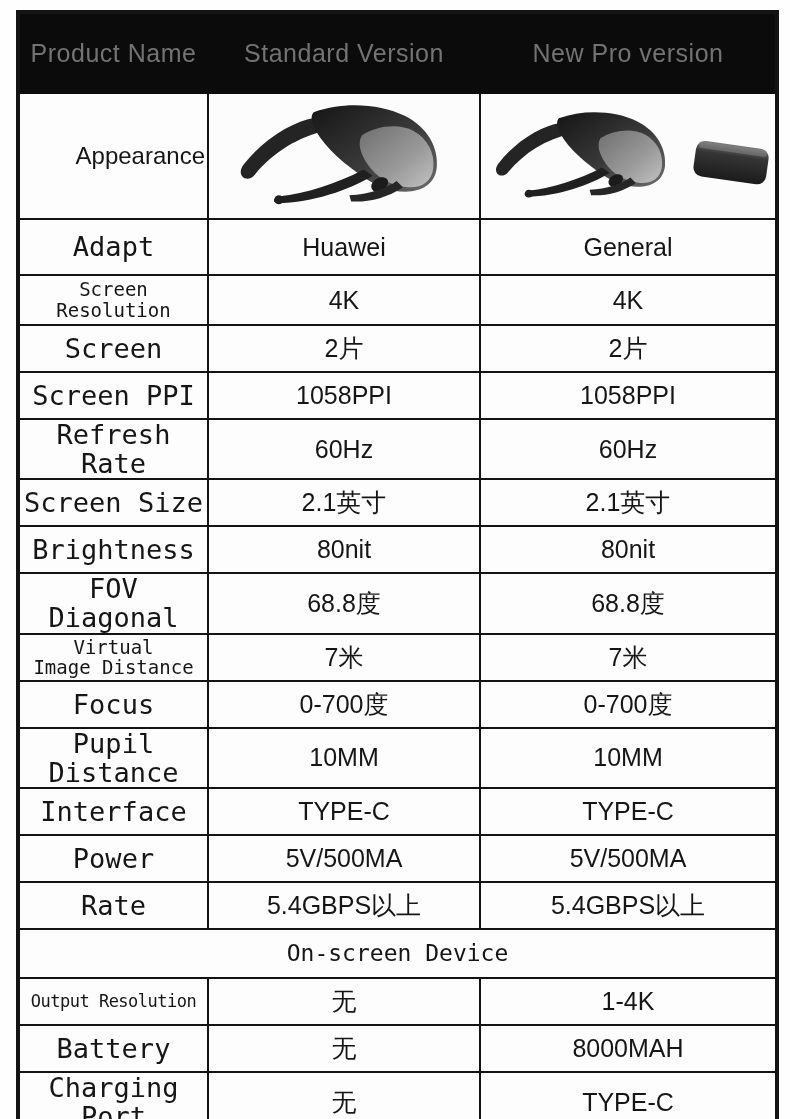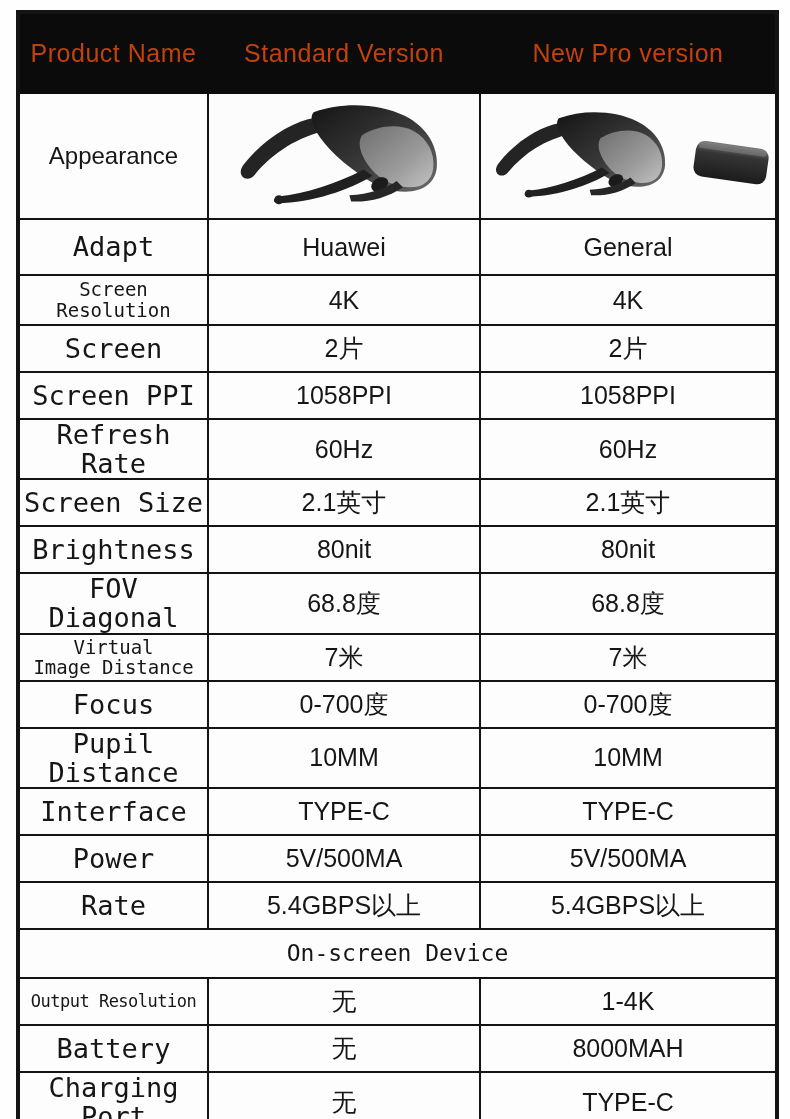--- a/index.html
+++ b/index.html
@@ -22,29 +22,29 @@
     border:2.5px solid #141414;
     text-align:center;
     vertical-align:middle;
     color:#161616;
     padding:0 2px;
     overflow:hidden;
   }
   
   tr.header-row th {
     background:#0b0b0b;
-    color:#c2410c;
+    color:#737373;
     font-size:25px;
     font-weight:400;
     height:78px;
     border-color:#0b0b0b;
     letter-spacing:0.5px;
   }
   
-  tr.appearance-row td { height:124px; }
+  tr.appearance-row td { height:124px;text-align:right; }
   td.appearance-label {
     font-family:"Liberation Sans", sans-serif;
     font-size:24px;
   }
   td.img-cell { background:#fcfcfc; }
   .img-flex { display:flex; align-items:center; justify-content:center; gap:2px; }
   svg.glasses { width:238px; height:116px; display:block; }
   svg.glasses.pro { width:204px; height:100px; }
   svg.powerbank { width:84px; height:62px; display:block; margin-top:14px; }
   

